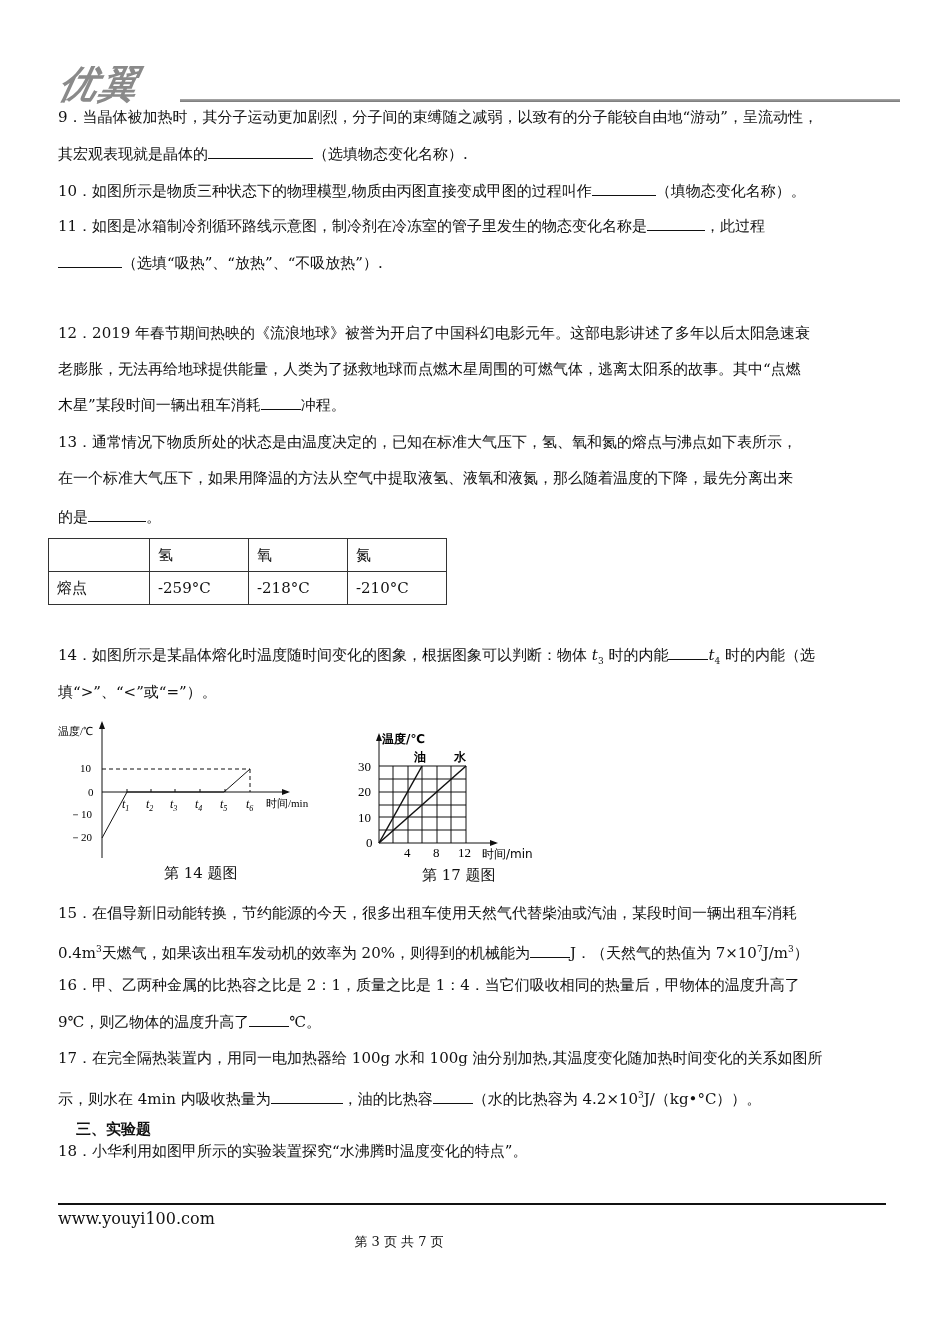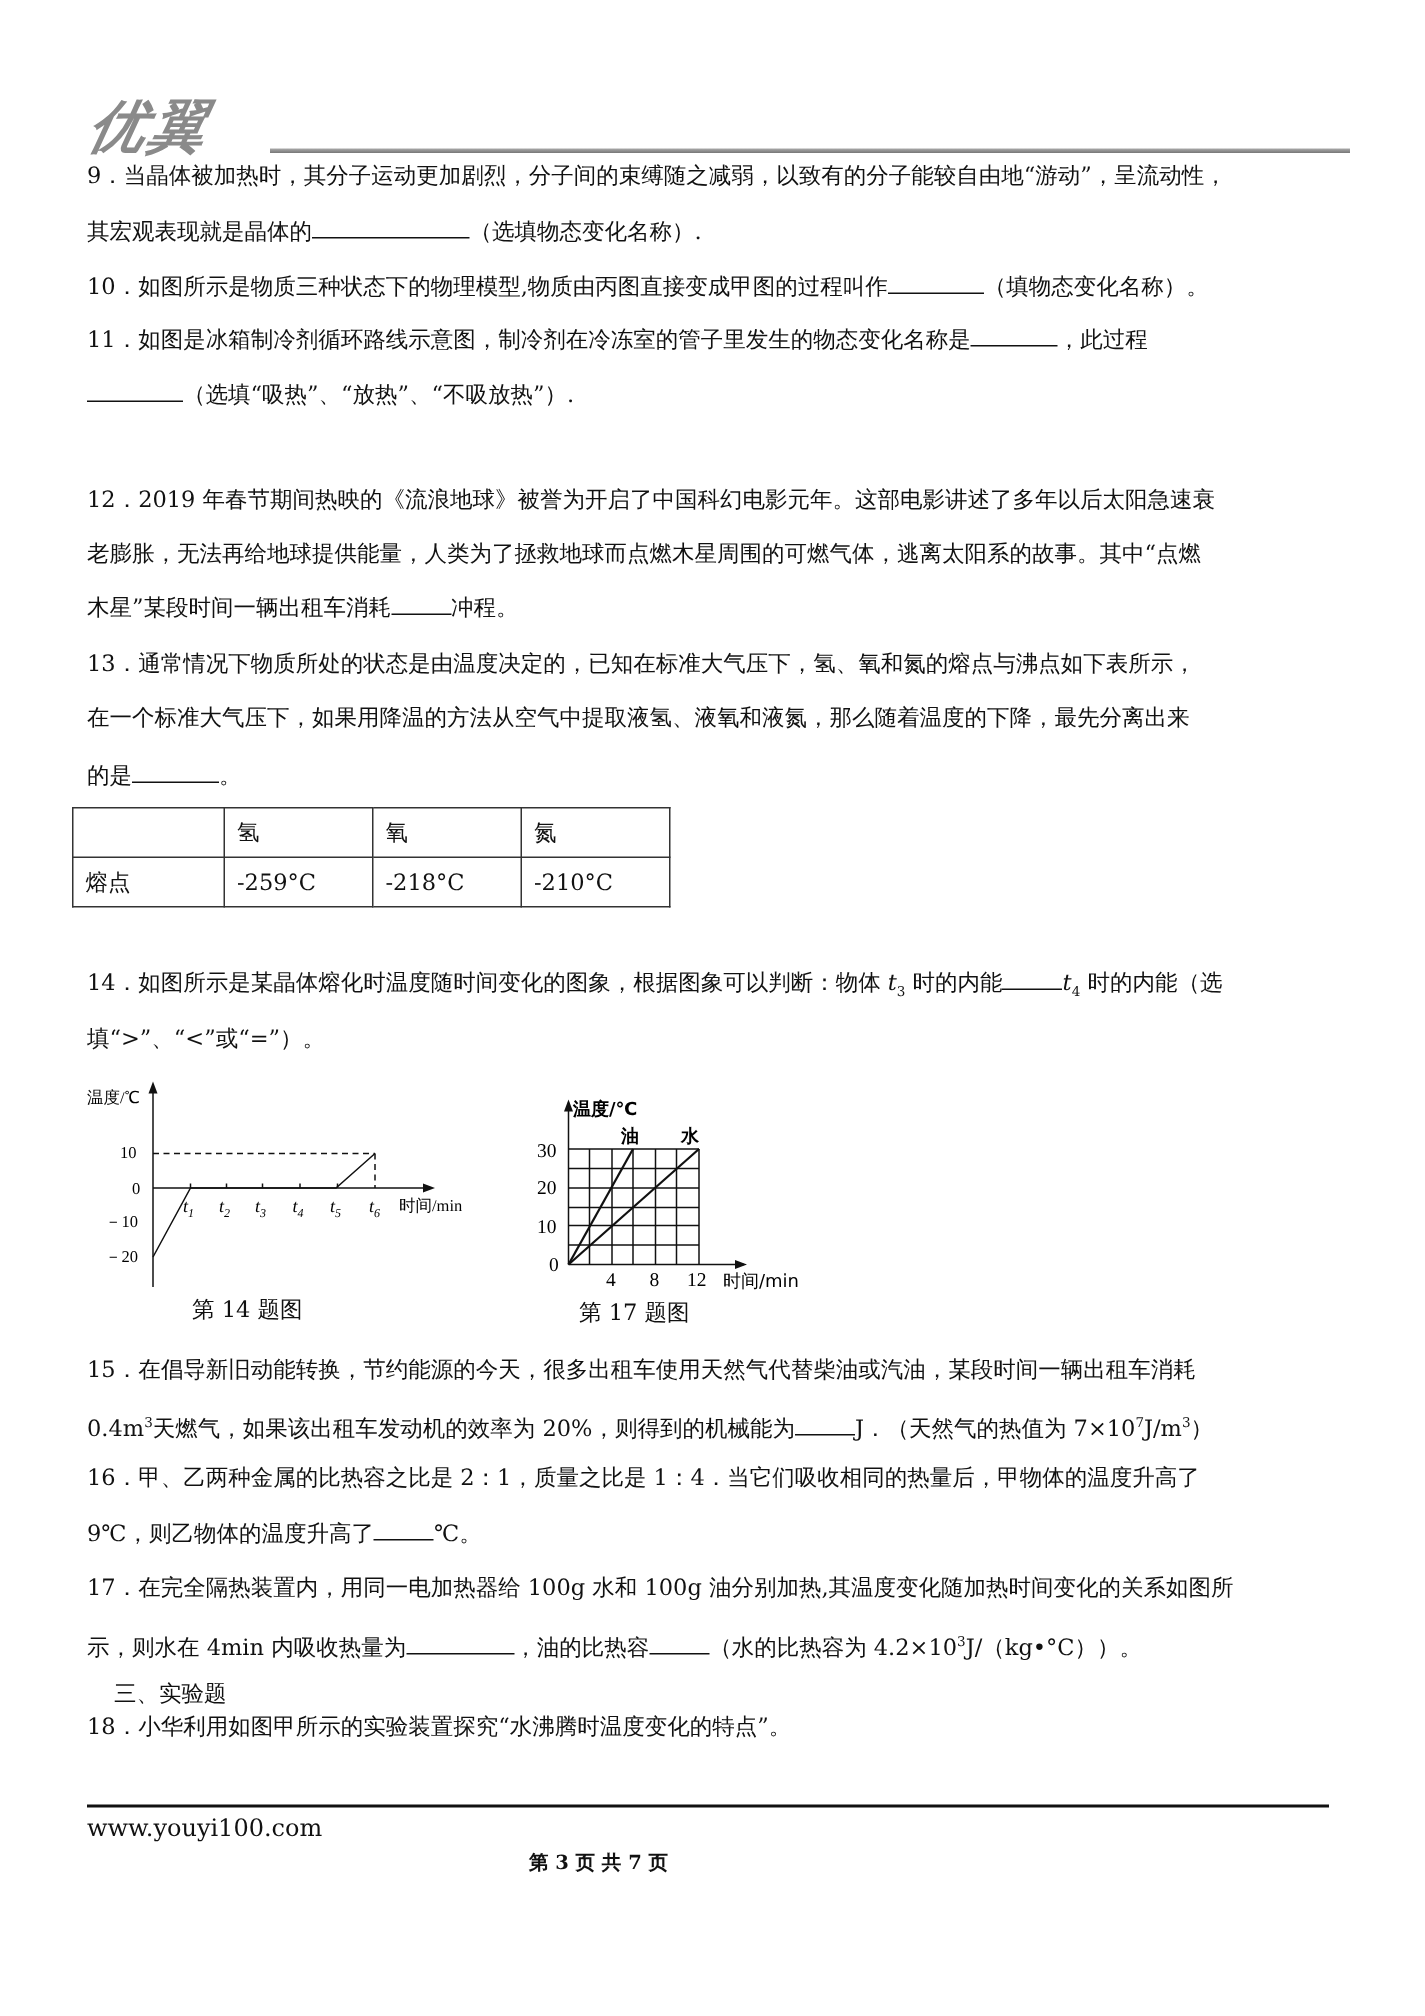--- a/index.html
+++ b/index.html
@@ -5,30 +5,30 @@
   html, body { margin:0; padding:0; background:#fff; }
   body { width:950px; height:1344px; position:relative; overflow:hidden;
          font-family:"DejaVu Serif","Liberation Serif",serif; color:#111; }
   .logo { position:absolute; left:60px; top:64px; font-family:"DejaVu Sans","Liberation Sans",sans-serif;
           font-size:38px; font-weight:bold; font-style:italic; color:#8a8a8a; letter-spacing:2px;
           transform:skewX(-12deg); line-height:40px; }
   .logo-line { position:absolute; left:180px; top:99px; width:720px; height:3px;
                background:linear-gradient(#aaa,#777); }
   .line { position:absolute; left:58px; font-size:15px; line-height:20px; white-space:nowrap; }
   .blank { display:inline-block; border-bottom:1px solid #111; height:14px; vertical-align:baseline; }
-  .section { font-weight:normal; }
+  .section { font-weight:bold; }
   table.mp { position:absolute; left:48px; top:538px; border-collapse:collapse; font-size:15px; }
   table.mp td { border:1px solid #333; height:32px; padding:0 8px; }
   table.mp td.c0 { width:84px; } table.mp td.c1 { width:82px; }
   table.mp td.c2 { width:82px; } table.mp td.c3 { width:82px; }
   .fig { position:absolute; }
-  .cap { position:absolute; font-size:15px; }
+  .cap { position:absolute; font-size:15px;margin-left:36px; }
   .footer-line { position:absolute; left:58px; top:1203px; width:828px; height:2px; background:#111; }
   .footer-url { position:absolute; left:58px; top:1209px; font-size:16px; }
-  .footer-page { position:absolute; left:0; width:798px; top:1233px; text-align:center; font-size:13px;font-weight:bold; }
+  .footer-page { position:absolute; left:0; width:798px; top:1233px; text-align:center; font-size:13px; }
   sup { font-size:9px; }
   i { font-style:italic; }
 </style>
 </head>
 <body>
 
 <div class="logo">优翼</div>
 <div class="logo-line"></div>
 
 <div class="line" style="top:107px">9．当晶体被加热时，其分子运动更加剧烈，分子间的束缚随之减弱，以致有的分子能较自由地“游动”，呈流动性，</div>

